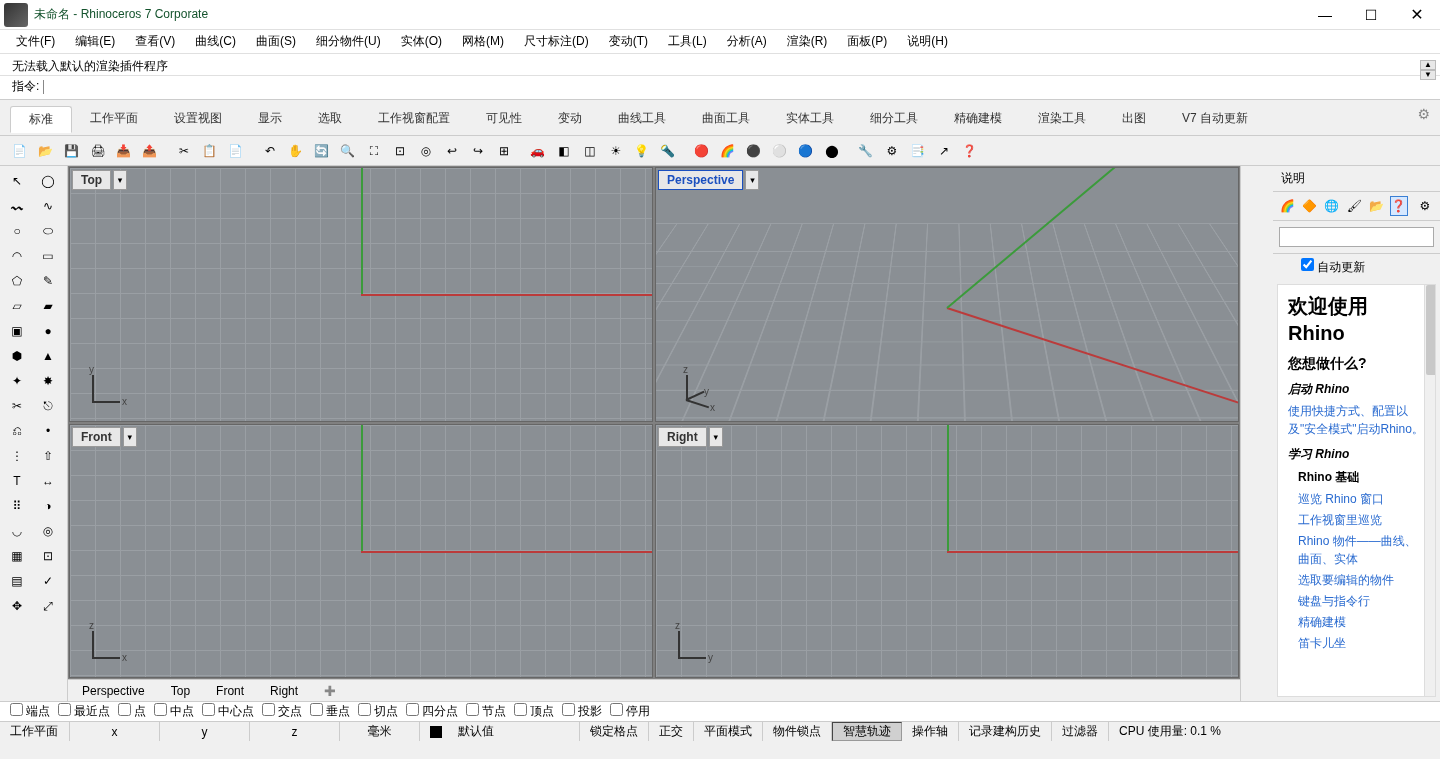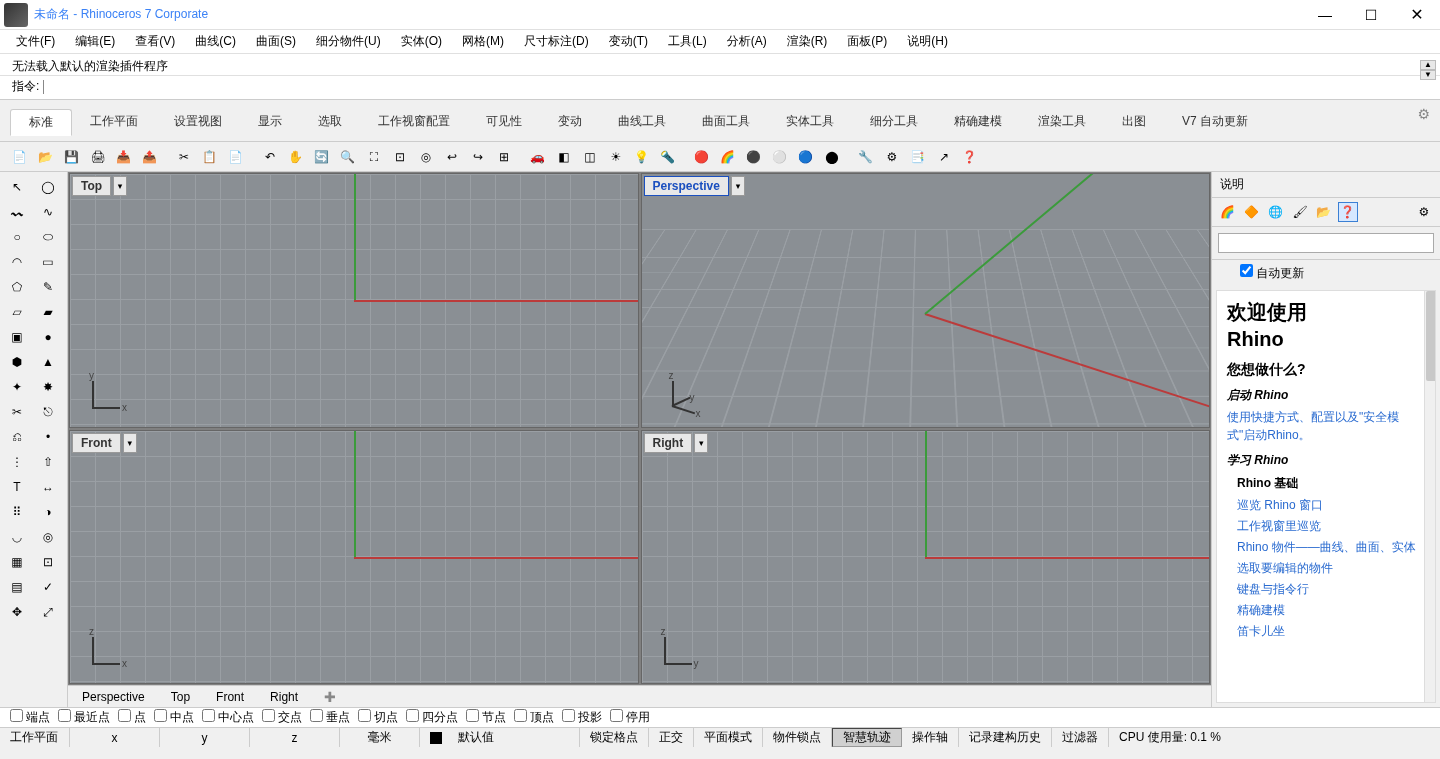--- a/index.html
+++ b/index.html
@@ -1,35 +1,35 @@
 <!DOCTYPE html>
 <html><head>
 <meta charset="utf-8">
 <style>
   * { box-sizing: border-box; margin: 0; padding: 0; }
   body { font-family: "Microsoft YaHei", Arial, sans-serif; font-size: 12px; background: #f0f0f0; overflow: hidden; width: 1440px; height: 759px; }
   
   .titlebar { height: 30px; background: #fff; display: flex; align-items: center; border-bottom: 1px solid #e0e0e0; }
   .app-icon { width: 24px; height: 24px; margin: 0 4px; background: linear-gradient(135deg,#333,#666); border-radius: 3px; }
-  .title-text { flex: 1; padding-left: 2px; color: #3b82f6; font-size: 12px; }
+  .title-text { flex: 1; padding-left: 2px; color: #14532d; font-size: 12px; }
   .win-controls { display: flex; }
   .win-btn { width: 46px; height: 30px; display: flex; align-items: center; justify-content: center; font-size: 14px; color: #000; cursor: pointer; }
   .win-btn.close { font-size: 16px; }
   
   .menubar { height: 24px; background: #fff; display: flex; align-items: center; padding: 0 12px; border-bottom: 1px solid #e0e0e0; gap: 12px; }
   .menu-item { padding: 2px 4px; cursor: pointer; font-size: 12px; }
   
   .msg-area { background: #fff; padding: 4px 12px; font-size: 12px; border-bottom: 1px solid #e0e0e0; height: 22px; }
   .cmd-row { background: #fff; display: flex; align-items: center; padding: 2px 12px 4px 12px; border-bottom: 1px solid #ccc; gap: 4px; position: relative; }
   .cmd-label { font-size: 12px; }
   .cmd-input { flex: 1; border: none; outline: none; padding: 1px 2px; font-size: 12px; border-left: 1px solid #888; height:14px; }
   .cmd-spinner { position:absolute; right:4px; top:-16px; width:16px; display:flex; flex-direction:column; }
   .cmd-spinner span { font-size:8px; line-height:8px; text-align:center; background:#e8e8e8; border:1px solid #bbb; cursor:pointer; }
   
-  .tabstrip { background: #f0f0f0; display: flex; align-items: center; height: 42px; padding: 2px 10px 0 10px; border-bottom: 1px solid #ccc; position:relative; }
+  .tabstrip { background: #f0f0f0; display: flex; align-items: center; height: 36px; padding: 2px 10px 0 10px; border-bottom: 1px solid #ccc; position:relative; }
   .tab { padding: 4px 18px; font-size: 12px; cursor: pointer; color:#333; }
   .tab.active { background: #fff; border: 1px solid #ccc; border-bottom: 1px solid #fff; border-radius: 3px 3px 0 0; position:relative; top:1px; }
   .tabstrip .gear { position:absolute; right:10px; top:6px; color:#888; font-size:14px; cursor:pointer; }
 
   .toolbar { background: #f0f0f0; display: flex; align-items: center; height: 30px; padding: 2px 8px; border-bottom: 1px solid #ccc; gap: 2px; }
   .tbtn { width: 24px; height: 24px; display: flex; align-items: center; justify-content: center; border: 1px solid transparent; cursor: pointer; }
   .sep { width: 6px; }
 
   .work { display: flex; height: 535px; }
   .left-tools { width: 68px; background: #f0f0f0; border-right: 1px solid #ccc; display: grid; grid-template-columns: 1fr 1fr; gap: 1px; padding: 3px; align-content: start; }
@@ -48,21 +48,21 @@
     linear-gradient(90deg, #9a9fa4 1px, transparent 1px),
     linear-gradient(#777c80 1px, transparent 1px),
     linear-gradient(90deg, #777c80 1px, transparent 1px);
     background-size: 25px 25px, 25px 25px, 125px 125px, 125px 125px;
   }
   .axis-x { position:absolute; height:2px; background:#bb3b3b; }
   .axis-y { position:absolute; width:2px; background:#3b9b3b; }
   .world-axis { position:absolute; bottom:18px; left:22px; }
   .world-axis .arm { position:absolute; background:#333; }
 
-  .panel-right { width: 229px; background: #f0f0f0; border-left: 1px solid #ccc; display:flex; flex-direction:column; }
+  .panel-right { width: 200px; background: #f0f0f0; border-left: 1px solid #ccc; display:flex; flex-direction:column;padding-left:32px; }
   .panel-title { padding: 4px 8px; font-size:12px; border-bottom:1px solid #ccc; }
   .panel-icons { display:flex; gap:4px; padding:4px 6px; border-bottom:1px solid #ccc; align-items:center; }
   .panel-icons .picon { width:20px; height:20px; display:flex; align-items:center; justify-content:center; cursor:pointer; }
   .panel-icons .picon.active { border:1px solid #3a7fd4; background:#d6e8ff; }
   .panel-search { padding:6px; border-bottom:1px solid #ccc; }
   .panel-search input { width:100%; border:1px solid #aaa; padding:2px 4px; font-size:12px; }
   .panel-chk { padding:4px 8px; font-size:12px;margin-left:20px; }
   .panel-content { flex:1; overflow:hidden; padding:8px 10px; background:#fff; margin:4px; border:1px solid #ddd; position:relative; }
   .panel-content h1 { font-size:20px; font-weight:900; margin-bottom:2px; }
   .panel-content h2 { font-size:14px; font-weight:900; margin:10px 0 6px 0; }

